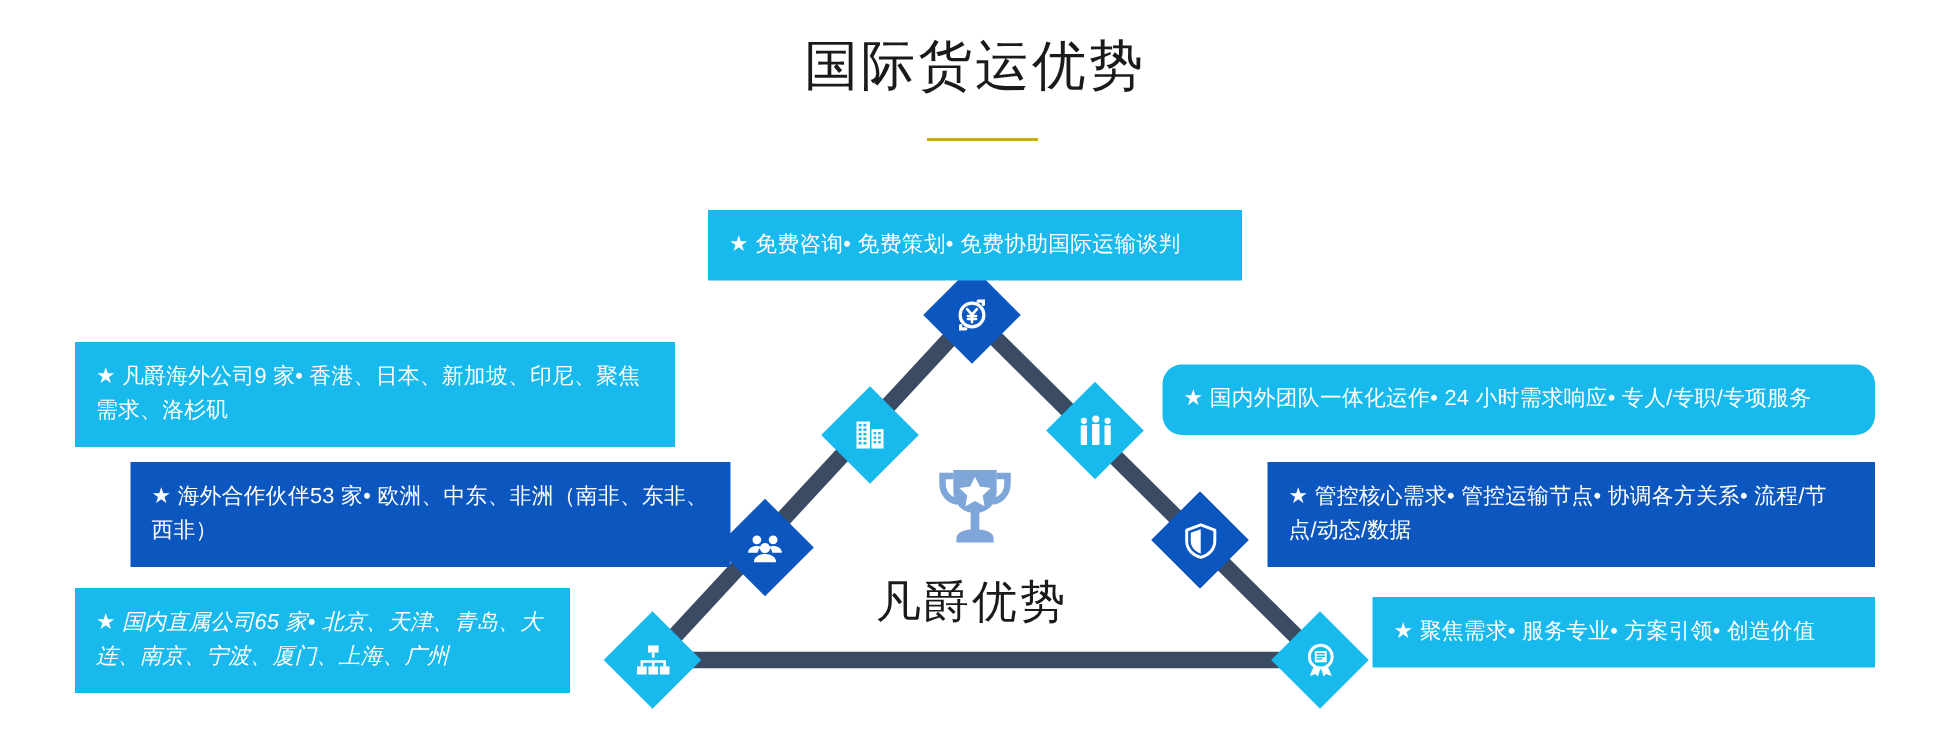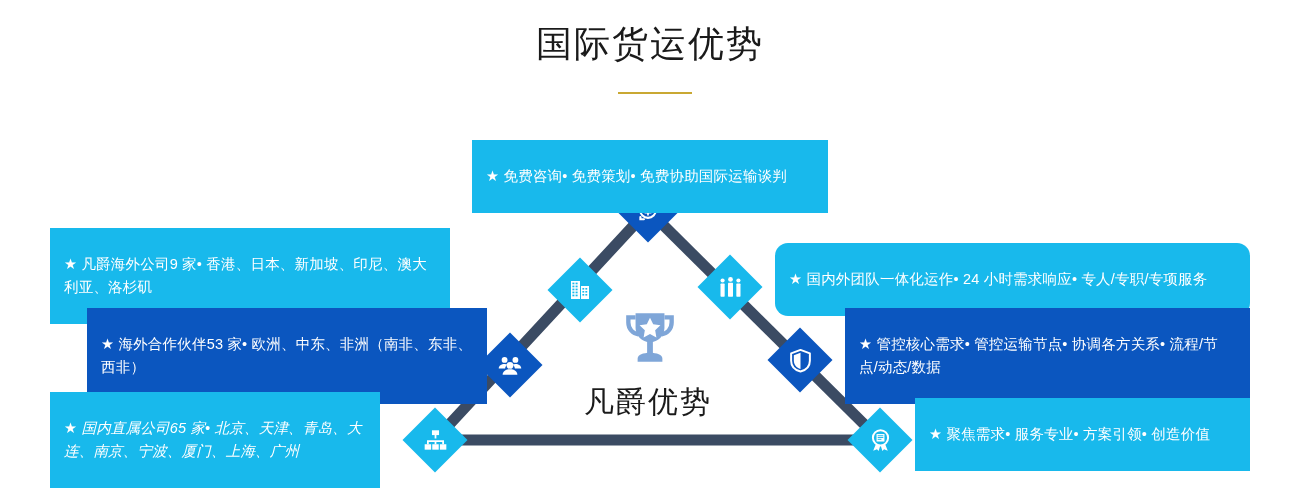--- a/index.html
+++ b/index.html
@@ -94,21 +94,21 @@
     white-space: nowrap;
   }
 
   
   .info-box {
     position: absolute;
     box-sizing: border-box;
     color: #ffffff;
     font-size: 14.5px;
     line-height: 23px;
-    padding: 25px 14px;
+    padding: 12px 14px;
     letter-spacing: 0.2px;
     font-weight: 500;
   }
 
   .box-cyan { background: #18b9ec; }
   .box-blue { background: #0b56bf; }
 
   
   #box-l1 { left: 50px;  top: 228px; width: 400px; }
   #box-l2 { left: 50px;  top: 308px; width: 400px; margin-left: 37px; }
@@ -243,21 +243,21 @@
       <path d="M46 12h7v5c0 6.4-4.6 10.8-9.6 11.4" fill="none" stroke="#7fa6d8" stroke-width="4.2"></path>
       <rect x="29.2" y="35" width="5.6" height="12" fill="#7fa6d8"></rect>
       <path d="M20 52c0-3.6 5.4-5.6 12-5.6S44 48.4 44 52v3H20v-3z" fill="#7fa6d8"></path>
       <path d="M32 12.4l3.1 6.3 7 1-5.1 4.9 1.2 6.9-6.2-3.3-6.2 3.3 1.2-6.9-5.1-4.9 7-1z" fill="#ffffff"></path>
     </svg>
   </div>
   <div class="center-label">凡爵优势</div>
 
   <div class="info-box box-cyan" id="box-top">★ 免费咨询• 免费策划• 免费协助国际运输谈判</div>
 
-  <div class="info-box box-cyan" id="box-l1">★ 凡爵海外公司9 家• 香港、日本、新加坡、印尼、澳大利亚、洛杉矶</div>
+  <div class="info-box box-cyan" id="box-l1">★ 凡爵海外公司9 家• 香港、日本、新加坡、印尼、聚焦需求、洛杉矶</div>
   <div class="info-box box-blue" id="box-l2">★ 海外合作伙伴53 家• 欧洲、中东、非洲（南非、东非、西非）</div>
   <div class="info-box box-cyan" id="box-l3">★ 国内直属公司65 家• 北京、天津、青岛、大连、南京、宁波、厦门、上海、广州</div>
 
   <div class="info-box box-cyan" id="box-r1">★ 国内外团队一体化运作• 24 小时需求响应• 专人/专职/专项服务</div>
   <div class="info-box box-blue" id="box-r2">★ 管控核心需求• 管控运输节点• 协调各方关系• 流程/节点/动态/数据</div>
   <div class="info-box box-cyan" id="box-r3">★ 聚焦需求• 服务专业• 方案引领• 创造价值</div>
 
 </div>
 
 </body></html>

